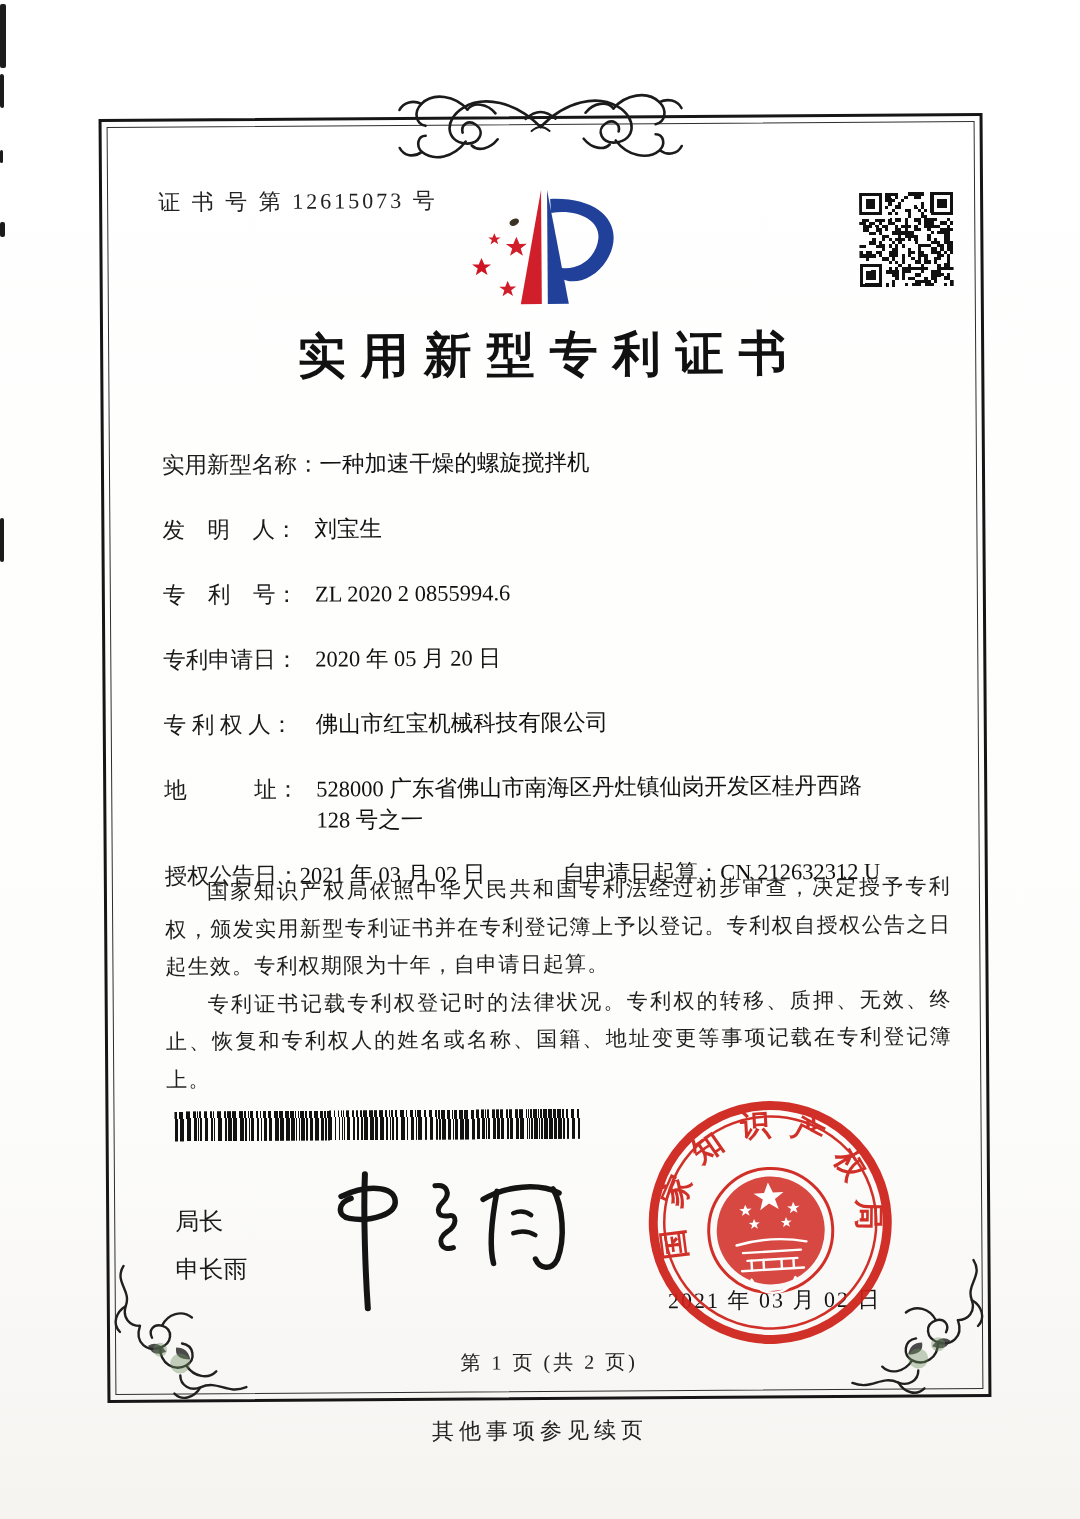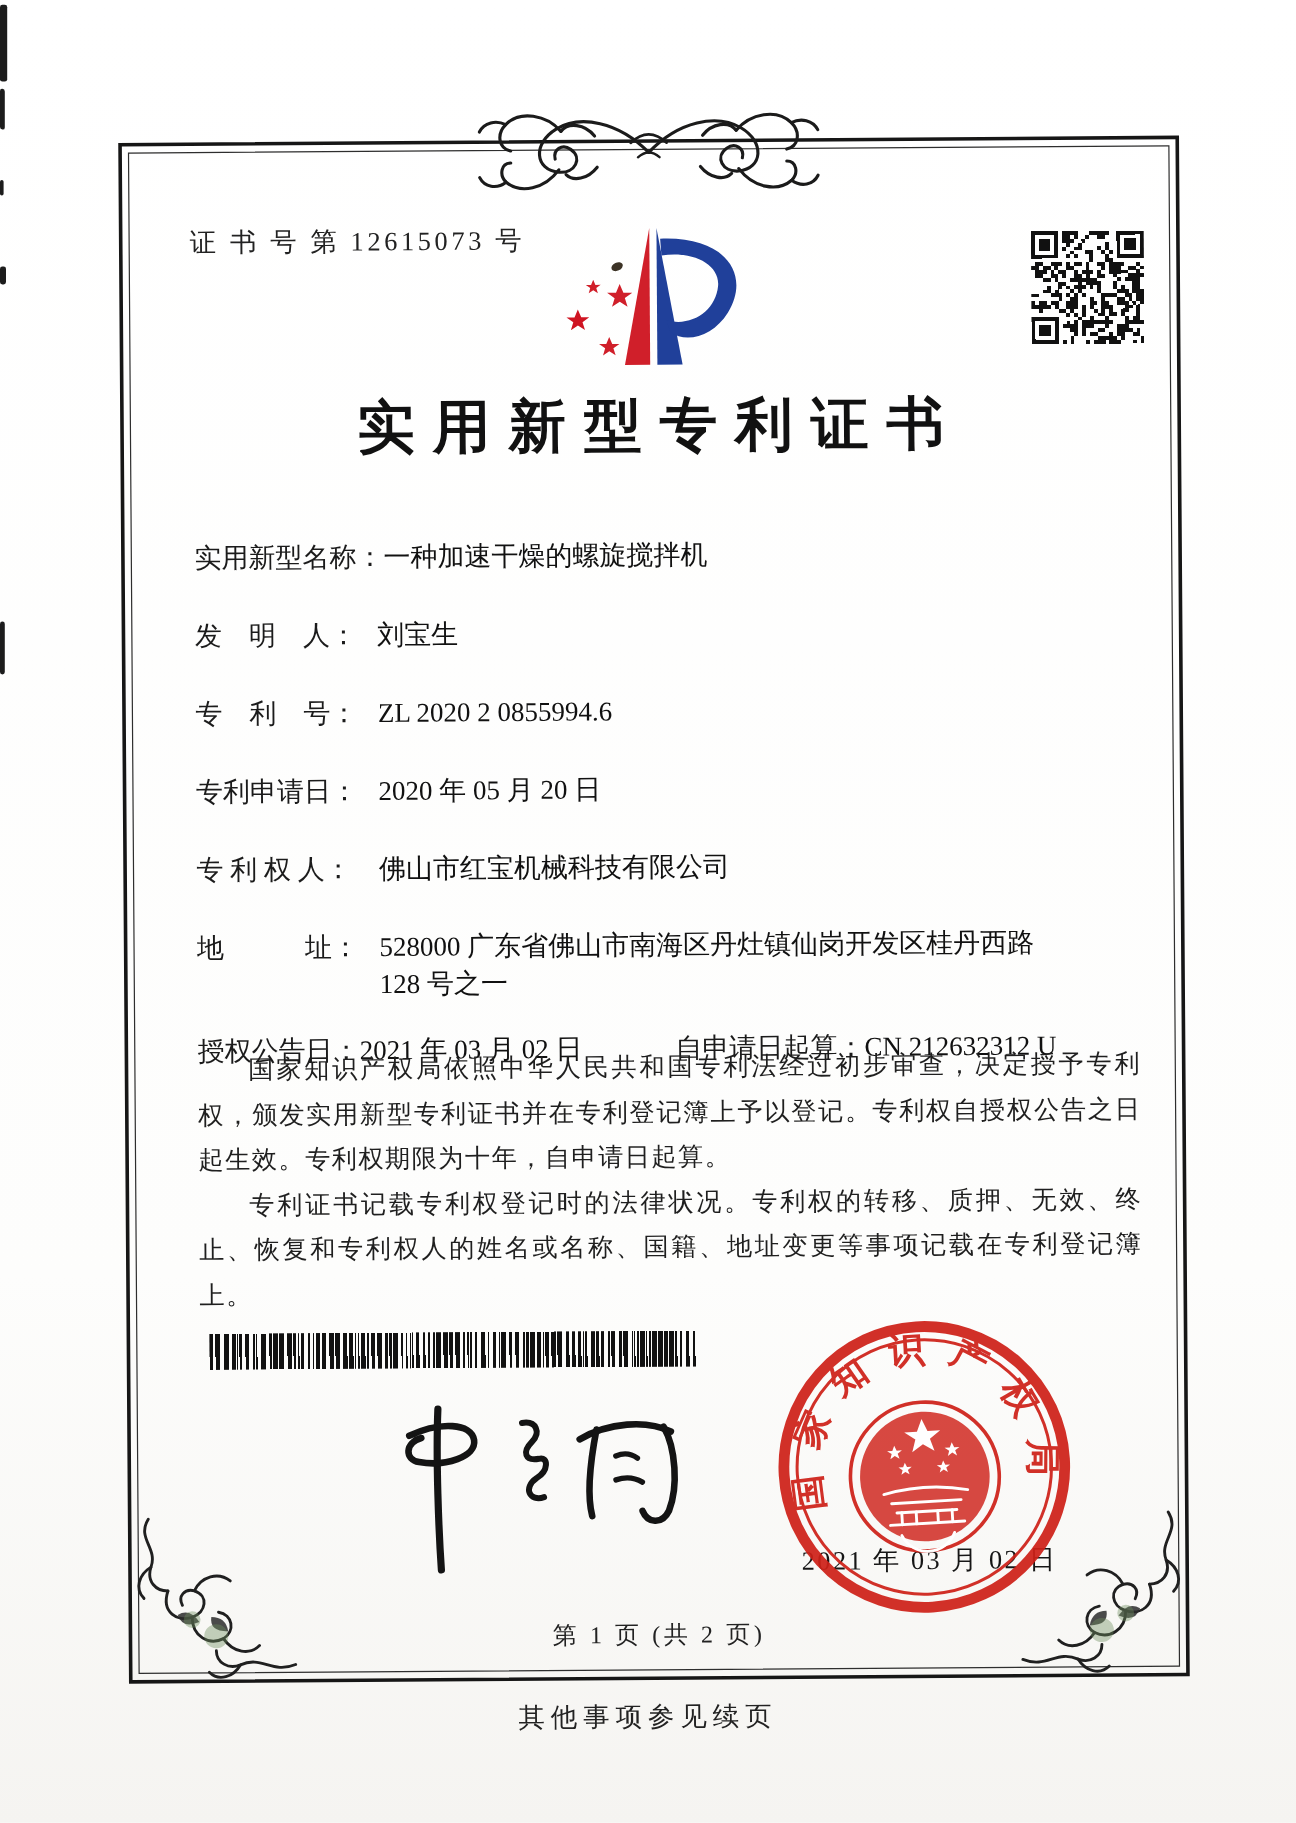--- a/index.html
+++ b/index.html
@@ -608,20 +608,24 @@
       <rect x="369" y="0" width="4" height="30" fill="#111"></rect>
       <rect x="374" y="0" width="4" height="30" fill="#111"></rect>
       <rect x="379" y="0" width="3" height="30" fill="#111"></rect>
       <rect x="383" y="0" width="4" height="30" fill="#111"></rect>
       <rect x="388" y="0" width="2" height="30" fill="#111"></rect>
       <rect x="392" y="0" width="2" height="30" fill="#111"></rect>
       <rect x="397" y="0" width="3" height="30" fill="#111"></rect>
       <rect x="403" y="0" width="2" height="30" fill="#111"></rect>
     </svg>
 
+  <div class="officer">
+    <div>局长</div>
+    <div>申长雨</div>
+  </div>
 
   <svg class="signature" width="290" height="170" viewBox="0 0 290 170">
     <g stroke="#141414" fill="none" stroke-linecap="round">
 
       <path d="M58 18 C56 60 58 120 60 152" stroke-width="6"></path>
       <path d="M34 40 C60 28 86 30 88 44 C90 58 64 66 42 62 C30 60 30 46 44 42" stroke-width="5.5"></path>
 
       <path d="M128 30 C140 28 144 38 136 46 C128 54 130 62 142 60 C150 58 150 70 140 76 C128 84 134 96 146 92" stroke-width="5"></path>
 
       <path d="M176 44 C200 30 232 28 252 38" stroke-width="5.5"></path>

